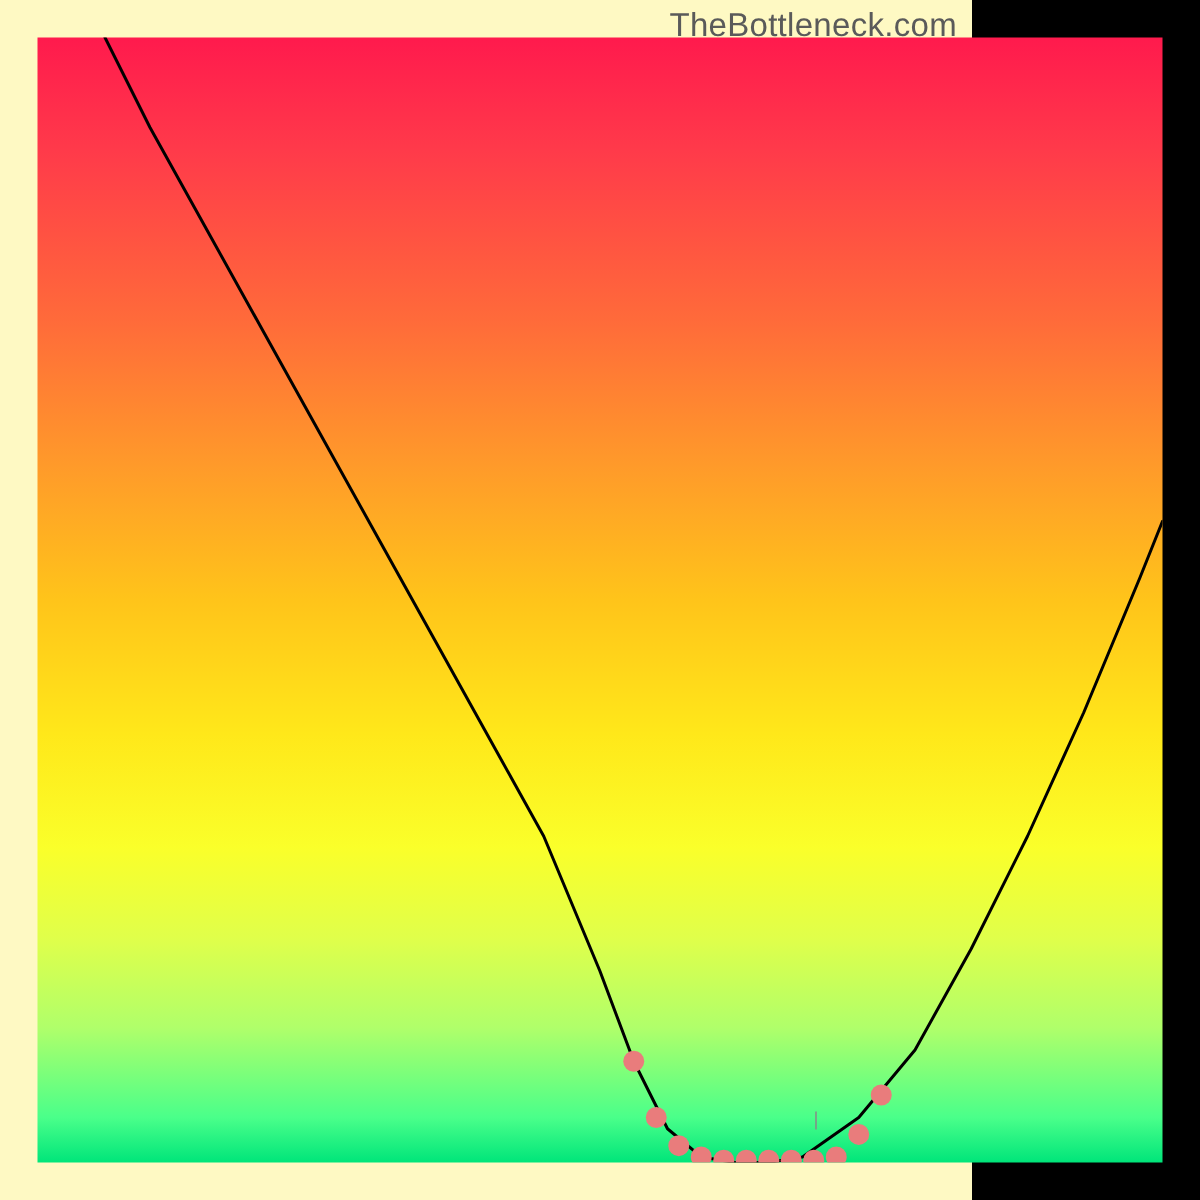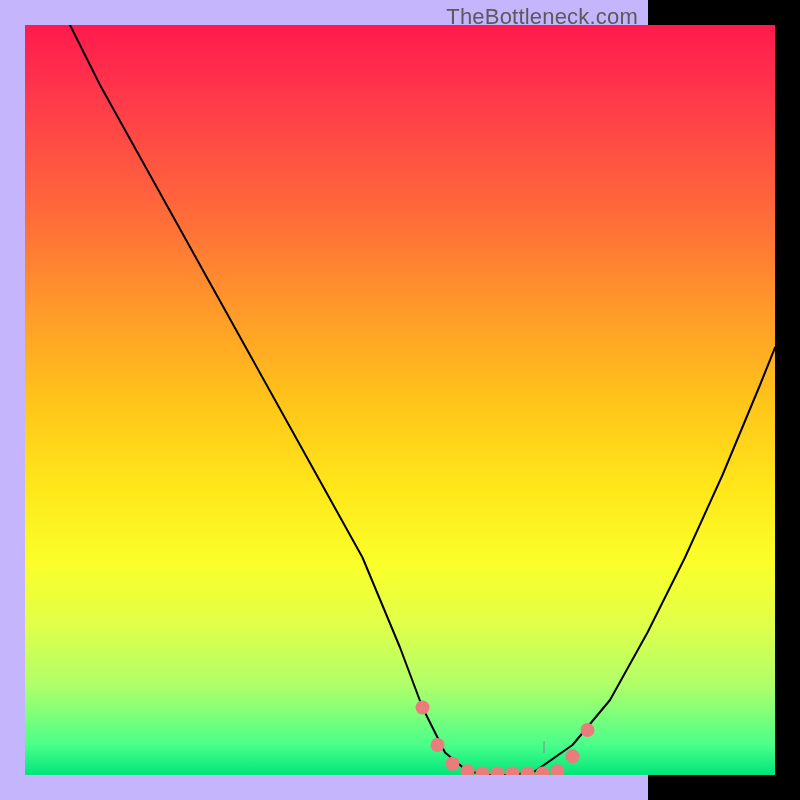--- a/index.html
+++ b/index.html
@@ -8,21 +8,21 @@
     width: 800px;
     height: 800px;
     background: #000;
     font-family: Arial, Helvetica, sans-serif;
     overflow: hidden;
   }
   .frame {
     position: relative;
     width: 648px;
     height: 800px;
-    background: #c4b5fd;
+    background: #fef9c3;
   }
   .plot-area {
     position: absolute;
     left: 25px;
     top: 25px;
     width: 750px;
     height: 750px;
     background: linear-gradient(to bottom,
       #ff1a4d 0%,
       #ff3a4a 10%,

